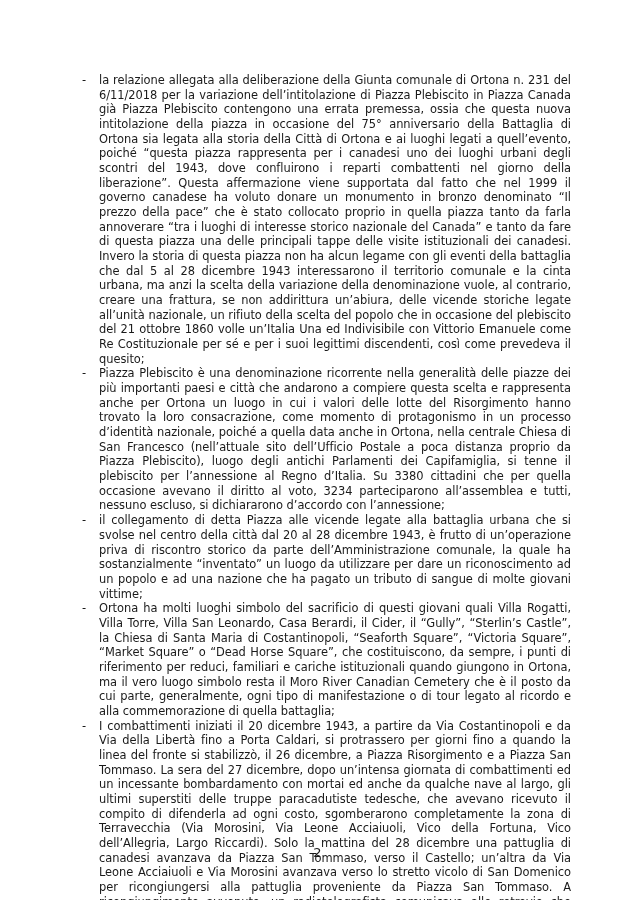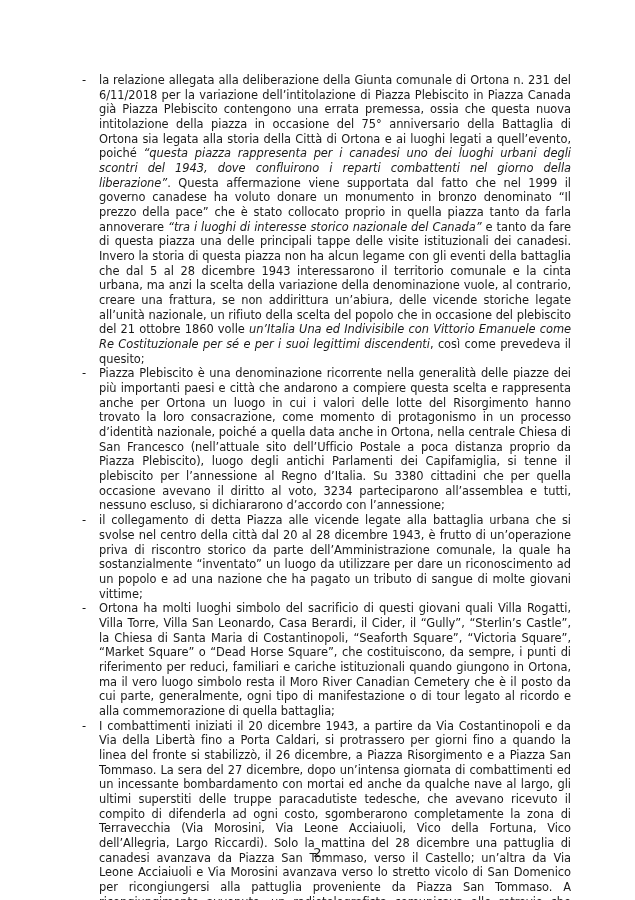--- a/index.html
+++ b/index.html
@@ -35,21 +35,21 @@
     .item {
       position: relative;
       text-align: justify;
       margin: 0;
     }
     .dash {
       position: absolute;
       left: -17px;
       top: 0;
     }
-    .it { font-style: italic; }
+    .it { }
     .page-number {
       position: absolute;
       left: 0;
       width: 635px;
       top: 845px;
       text-align: center;
       font-size: 13px;
       line-height: 16px;
     }
   </style>

